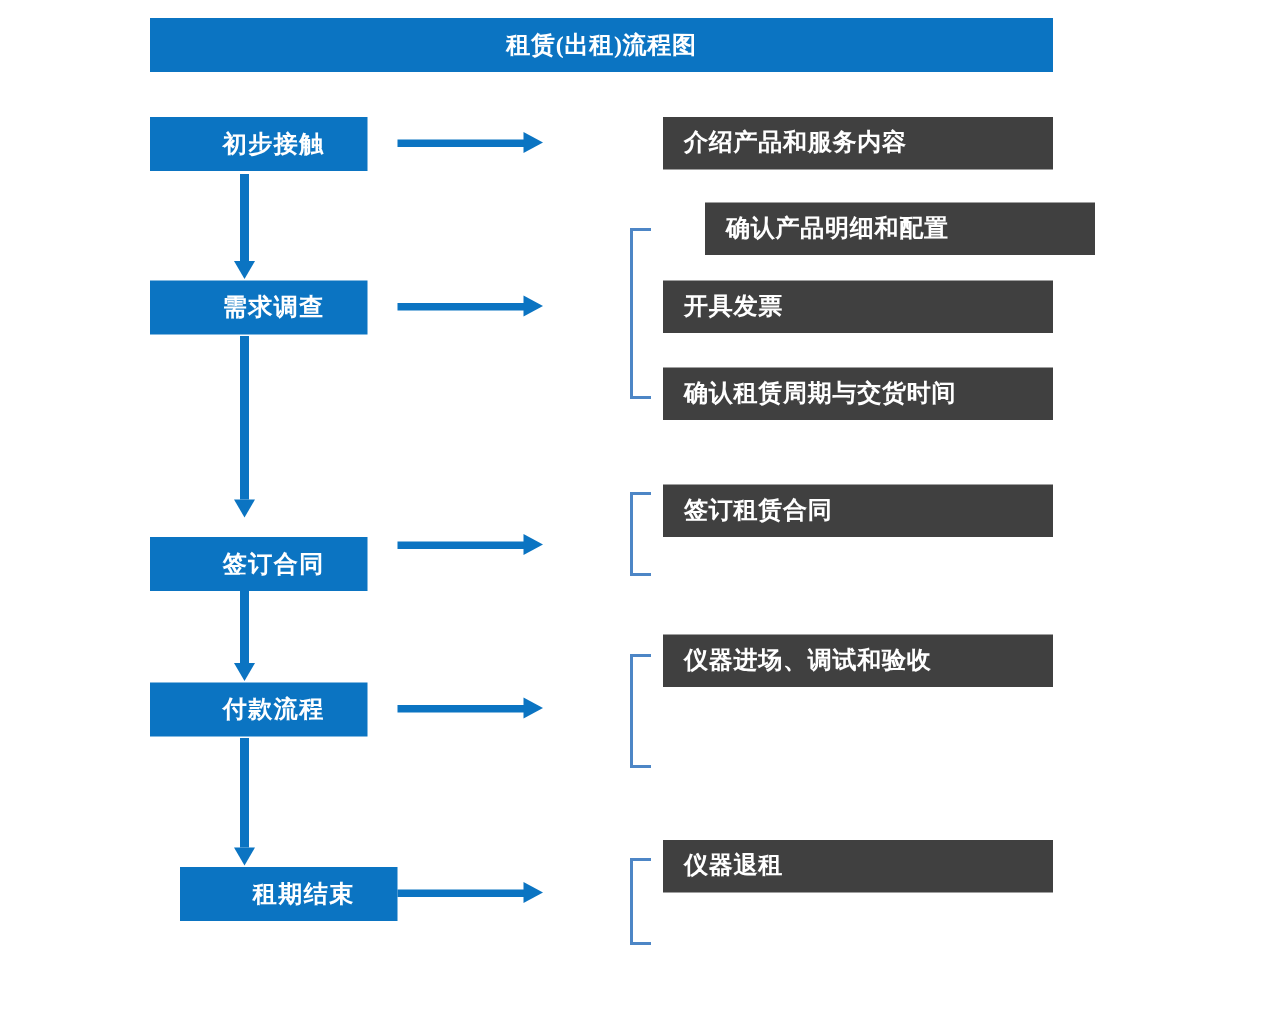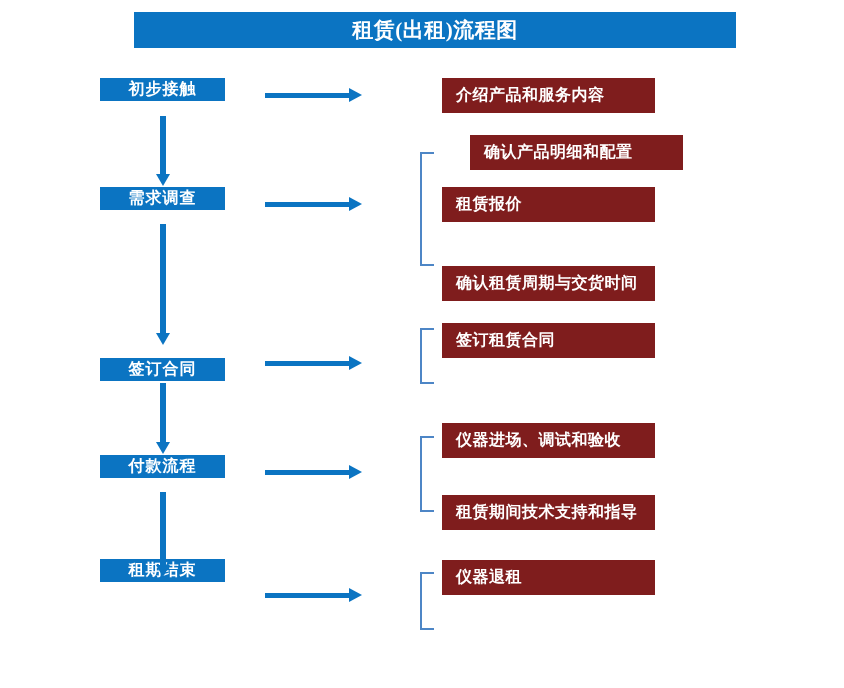--- a/index.html
+++ b/index.html
@@ -21,50 +21,50 @@
 
   
   .title-bar {
     position: absolute;
     left: 100px;
     top: 12px;
     width: 602px;
     height: 36px;
     background: #0b74c2;
     color: #ffffff;
-    font-size: 21px;
+    font-size: 16px;
     font-weight: bold;
     display: flex;
     align-items: center;
     justify-content: center;
     letter-spacing: 0.5px;
-    margin-left: 34px;
   }
 
   
   .stage-box {
     position: absolute;
     left: 100px;
     width: 125px;
-    height: 23px;
+    height: 36px;
     background: #0b74c2;
     color: #ffffff;
     font-size: 16px;
     font-weight: bold;
     display: flex;
     align-items: center;
     justify-content: center;
     letter-spacing: 1px;
+    padding-left: 20px;
   }
   .detail-box {
     position: absolute;
     left: 442px;
-    width: 213px;
+    width: 260px;
     height: 35px;
-    background: #7f1d1d;
+    background: #404040;
     color: #ffffff;
     font-size: 16px;
     font-weight: bold;
     display: flex;
     align-items: center;
     padding-left: 14px;
     box-sizing: border-box;
     letter-spacing: 0.5px;
   }
 
@@ -136,21 +136,21 @@
   <div class="title-bar">租赁(出租)流程图</div>
 
   <div class="stage-box" style="top:78px;">初步接触</div>
 
   <div class="stage-box" style="top:187px;text-align:center;">需求调查</div>
 
   <div class="stage-box" style="top:358px;">签订合同</div>
 
   <div class="stage-box" style="top:455px;">付款流程</div>
 
-  <div class="stage-box" style="top:559px;">租期结束</div>
+  <div class="stage-box" style="top:578px;margin-left:20px;">租期结束</div>
 
   <div class="v-arrow" style="top:116px; height:70px;">
     <div class="shaft" style="height:58px;"></div>
     <div class="head" style="top:58px;"></div>
   </div>
 
   <div class="v-arrow" style="top:224px; height:121px;">
     <div class="shaft" style="height:109px;"></div>
     <div class="head" style="top:109px;"></div>
   </div>
@@ -188,27 +188,26 @@
 
   <div class="bracket" style="top:152px; height:114px;"></div>
   <div class="bracket" style="top:328px; height:56px;"></div>
   <div class="bracket" style="top:436px; height:76px;"></div>
   <div class="bracket" style="top:572px; height:58px;"></div>
 
   <div class="detail-box" style="top:78px;">介绍产品和服务内容</div>
 
   <div class="detail-box" style="top:135px;margin-left:28px;">确认产品明细和配置</div>
 
-  <div class="detail-box" style="top:187px;">租赁报价</div>
-
-  <div class="detail-box" style="top:245px;margin-top:21px;">确认租赁周期与交货时间</div>
+  <div class="detail-box" style="top:187px;">开具发票</div>
+
+  <div class="detail-box" style="top:245px;">确认租赁周期与交货时间</div>
 
   <div class="detail-box" style="top:323px;">签订租赁合同</div>
 
 
   <div class="detail-box" style="top:423px;">仪器进场、调试和验收</div>
 
-  <div class="detail-box" style="top:495px;">租赁期间技术支持和指导</div>
 
   <div class="detail-box" style="top:560px;">仪器退租</div>
 
 
 </div>
 
 </body></html>

